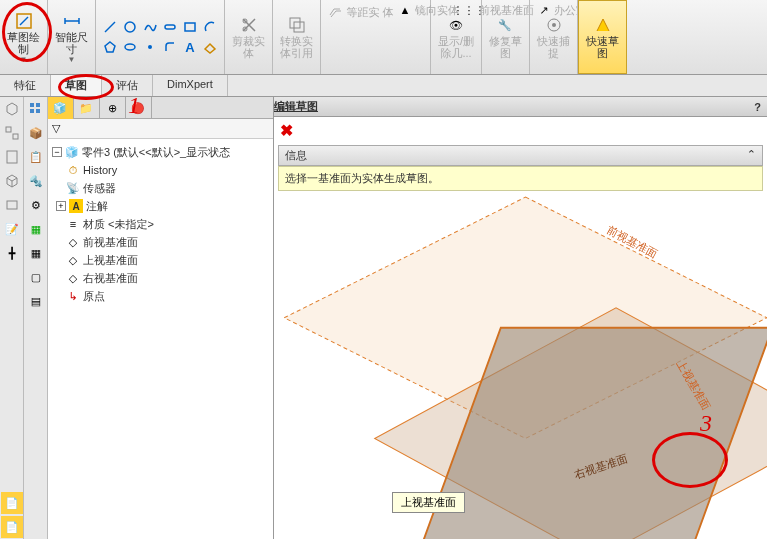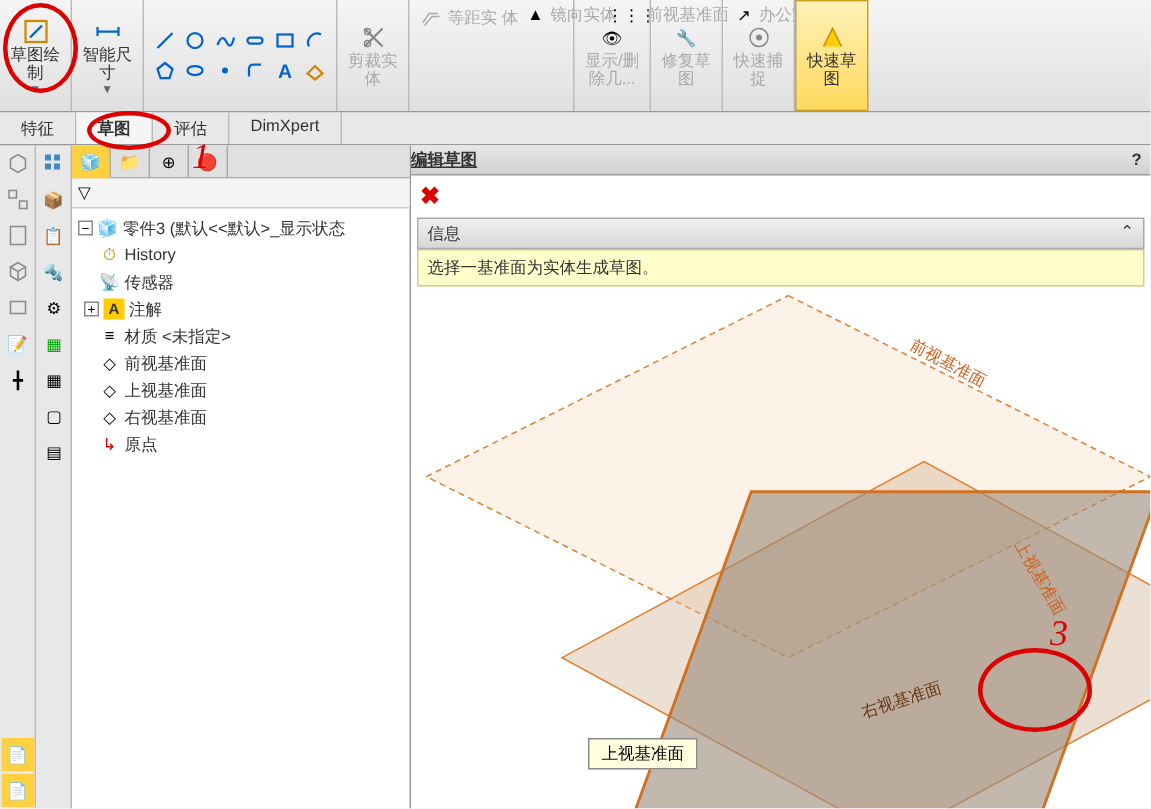--- a/index.html
+++ b/index.html
@@ -145,20 +145,32 @@
           <svg width="20" height="20">
             <path d="M4 4 L16 16 M16 4 L4 16" stroke="#888" stroke-width="1.5"></path>
             <circle cx="6" cy="14" r="2" fill="none" stroke="#888"></circle>
             <circle cx="6" cy="6" r="2" fill="none" stroke="#888"></circle>
           </svg>
         </span>
       <span class="rb-lbl rb-grey" style="white-space:pre-line">剪裁实
 体</span>
     </div>
   </div>
+  <div class="rb-group">
+    <div class="rb-btn">
+      <span class="rb-icon">
+          <svg width="20" height="20">
+            <rect x="3" y="3" width="10" height="10" fill="none" stroke="#888"></rect>
+            <rect x="7" y="7" width="10" height="10" fill="none" stroke="#888"></rect>
+          </svg>
+        </span>
+      <span class="rb-lbl rb-grey" style="white-space:pre-line">转换实
+体引用</span>
+    </div>
+  </div>
   <div class="rb-group" style="width:110px;align-items:flex-start">
     <div style="display:flex;align-items:center;height:20px">
         <span class="rb-mini">
           <svg width="14" height="14">
             <path d="M2 10 L6 4 L12 4 M3 12 L8 6 L13 6" fill="none" stroke="#aaa"></path>
           </svg>
         </span>
         <span class="rb-lbl rb-grey" style="white-space:normal;width:50px;line-height:10px">等距实
 体</span>
       </div>

